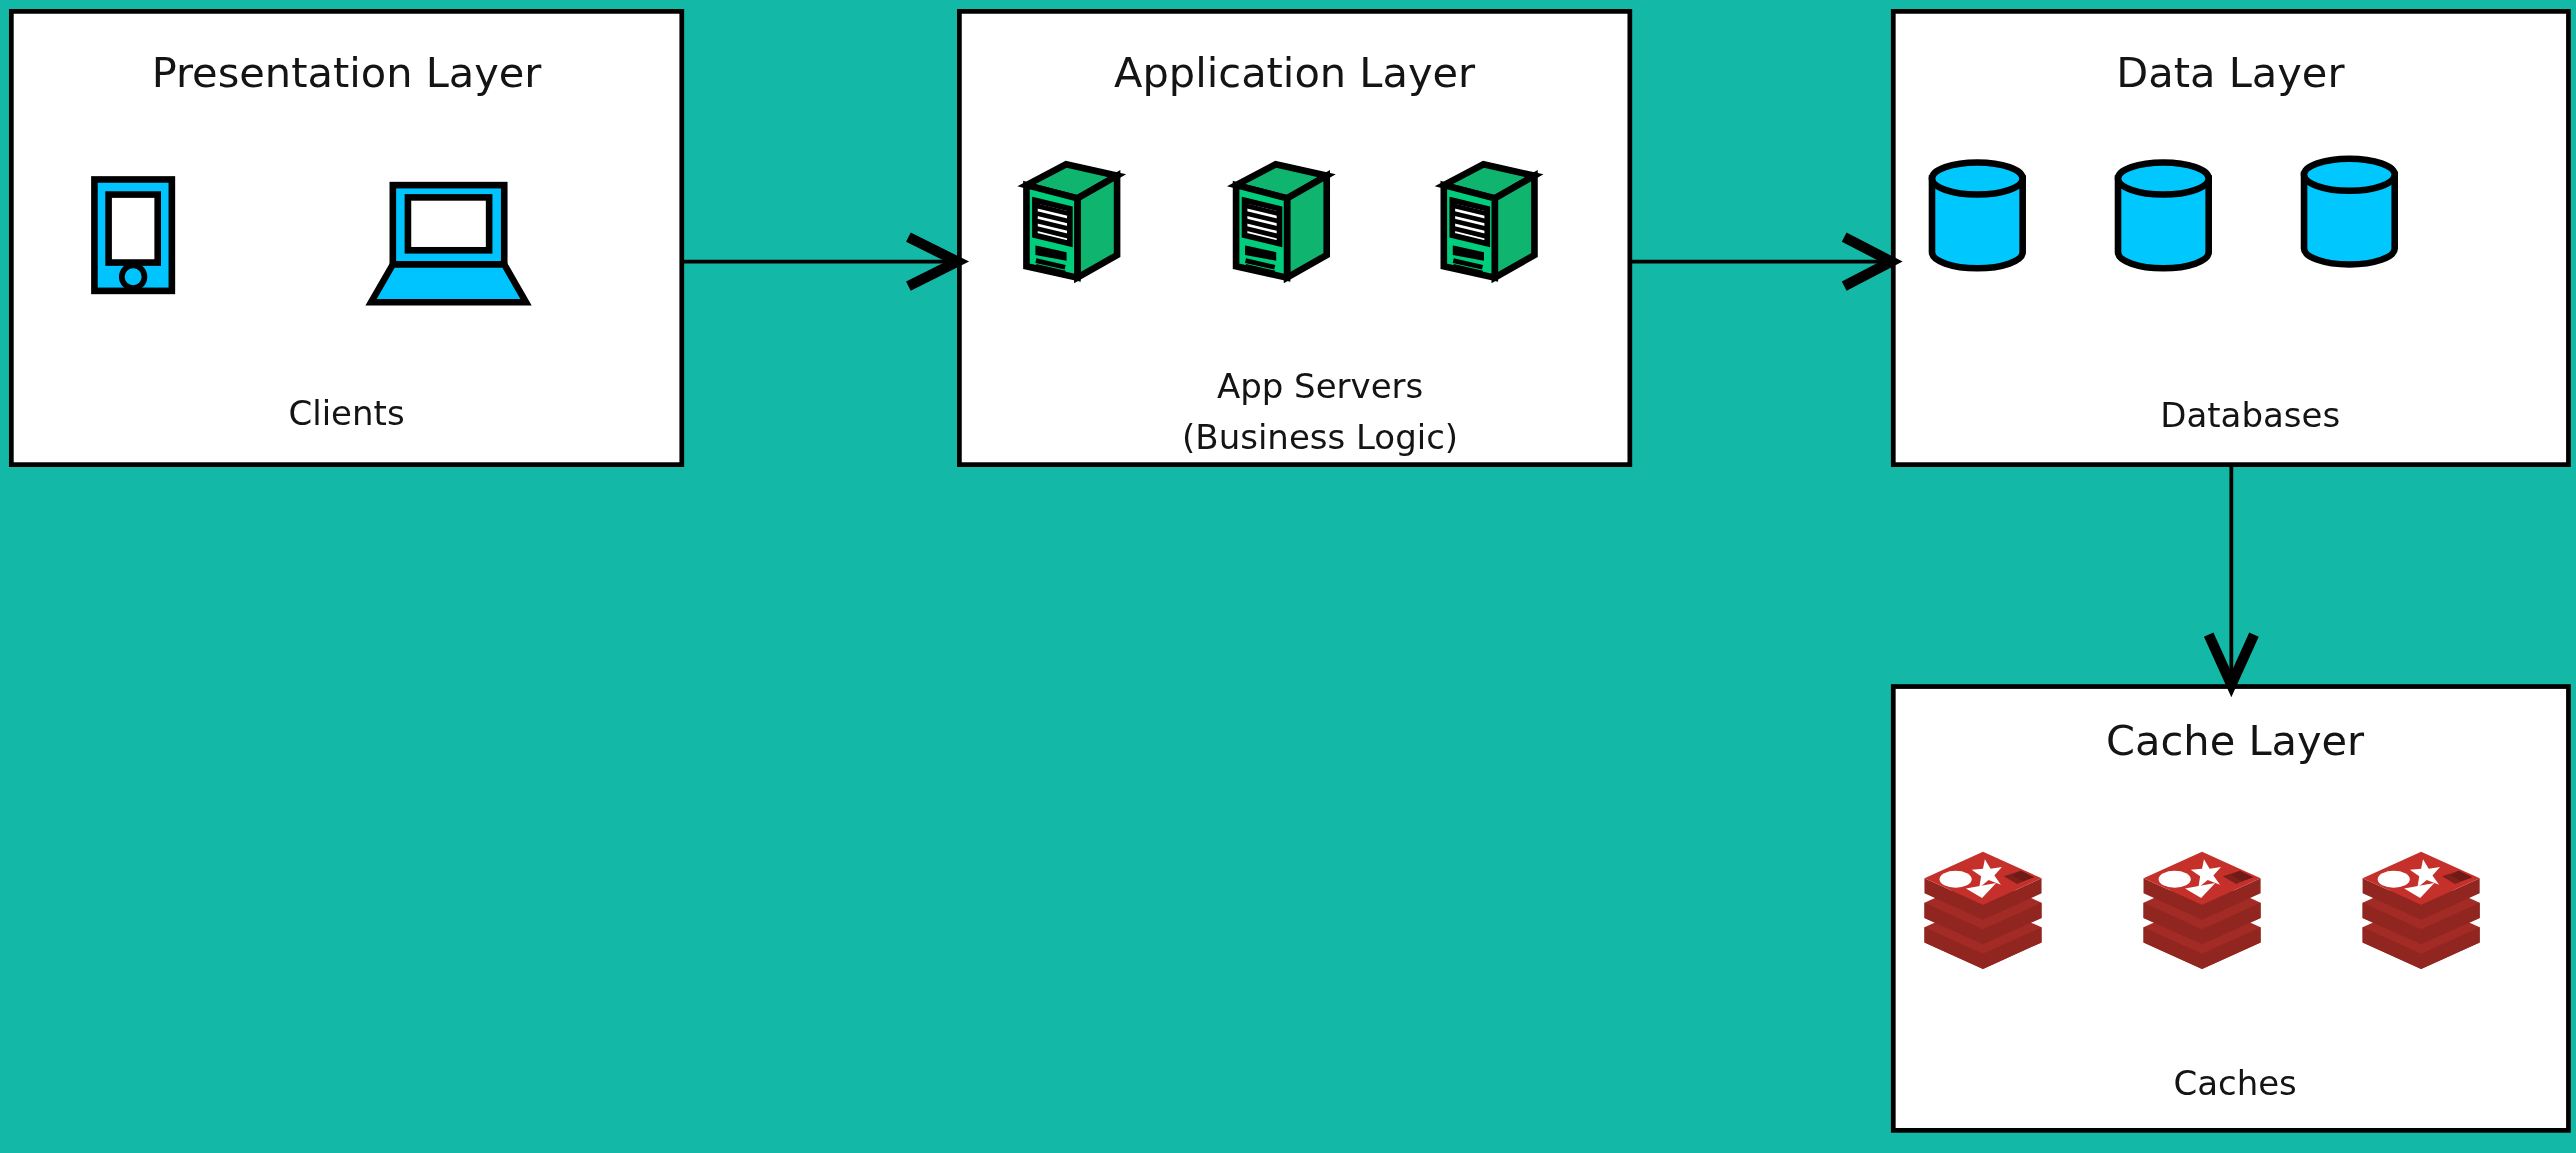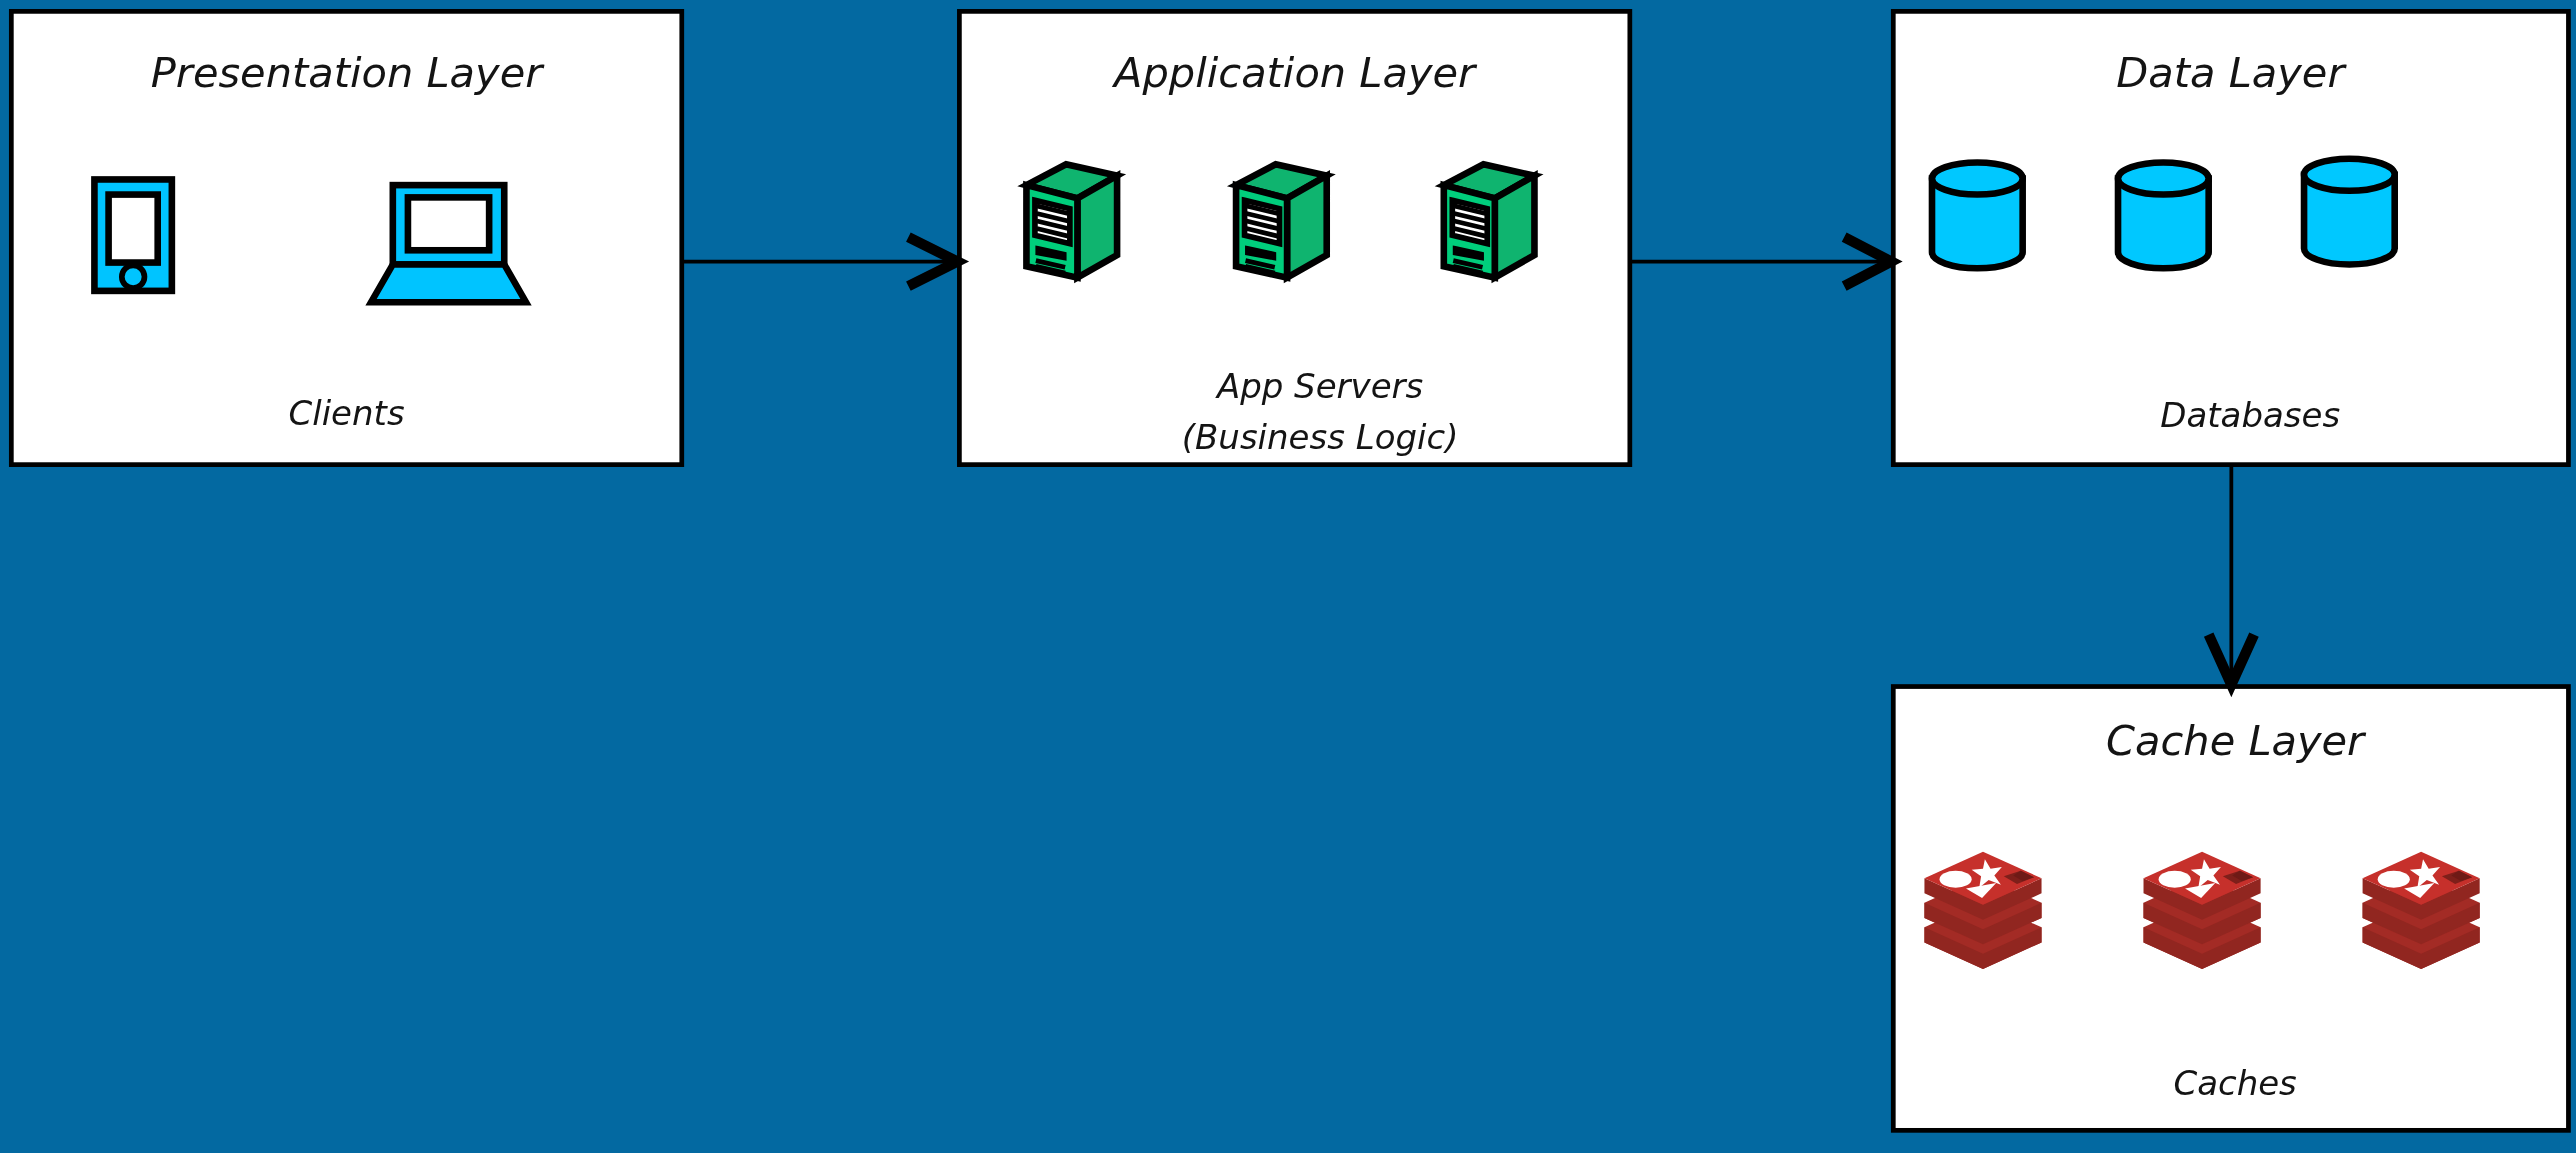--- a/index.html
+++ b/index.html
@@ -10,22 +10,21 @@
   body {
     width: 2576px;
     height: 1154px;
     overflow: hidden;
     font-family: "DejaVu Sans", sans-serif;
   }
   #diagram-root {
     position: relative;
     width: 2576px;
     height: 1154px;
-    background: #0369a1;
-    font-style: italic;
+    background: #14b8a6;
   }
   #diagram-svg {
     position: absolute;
     top: 0;
     left: 0;
     width: 2576px;
     height: 1154px;
     display: block;
   }
   .layer-title {

